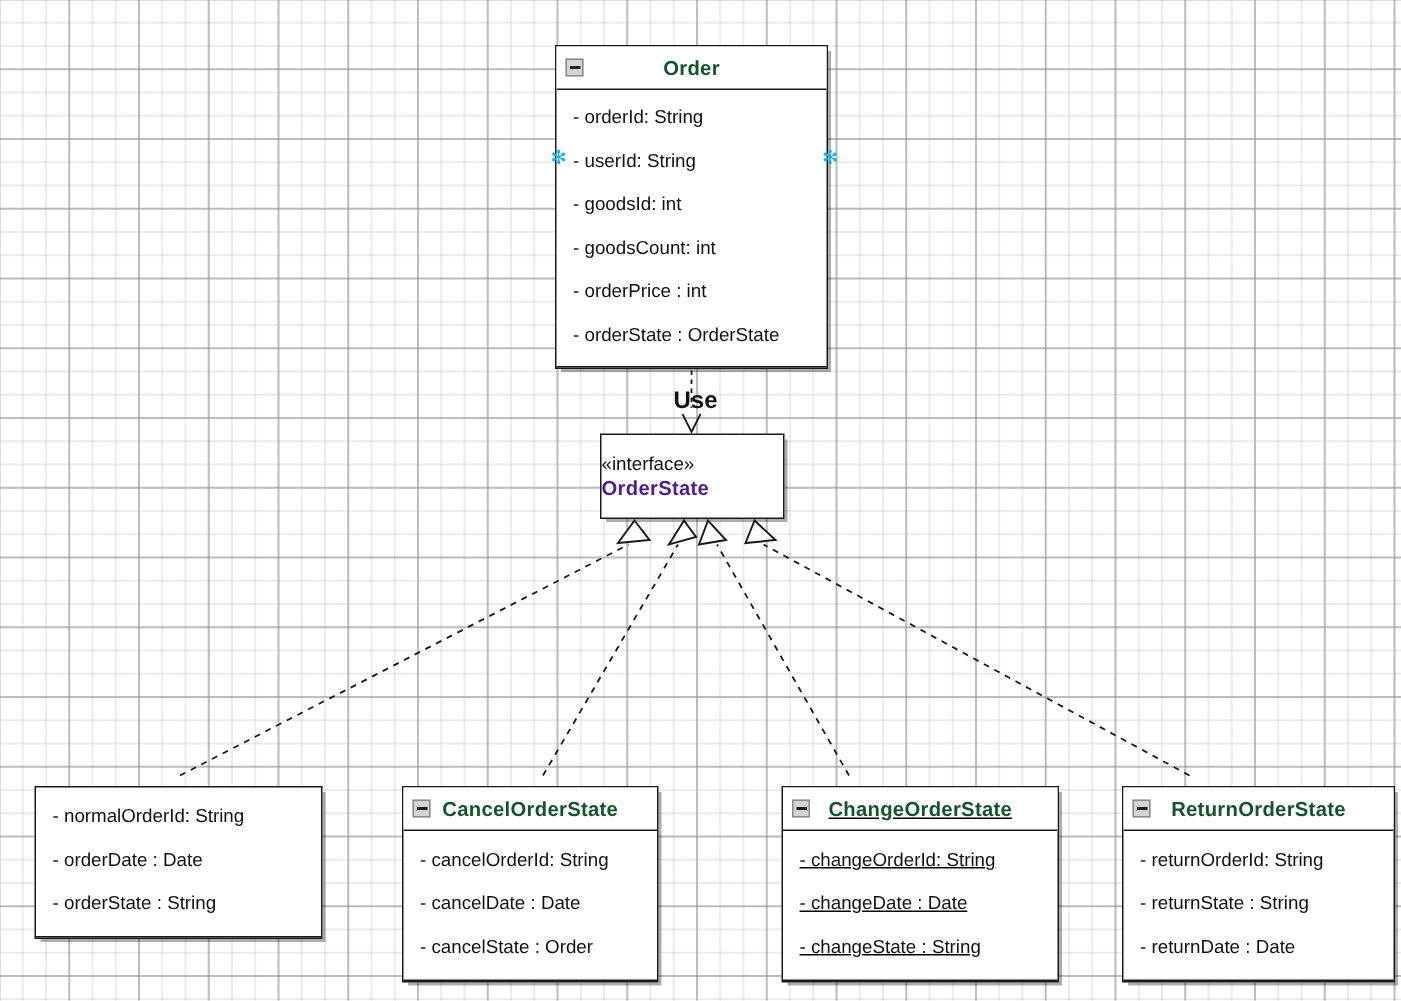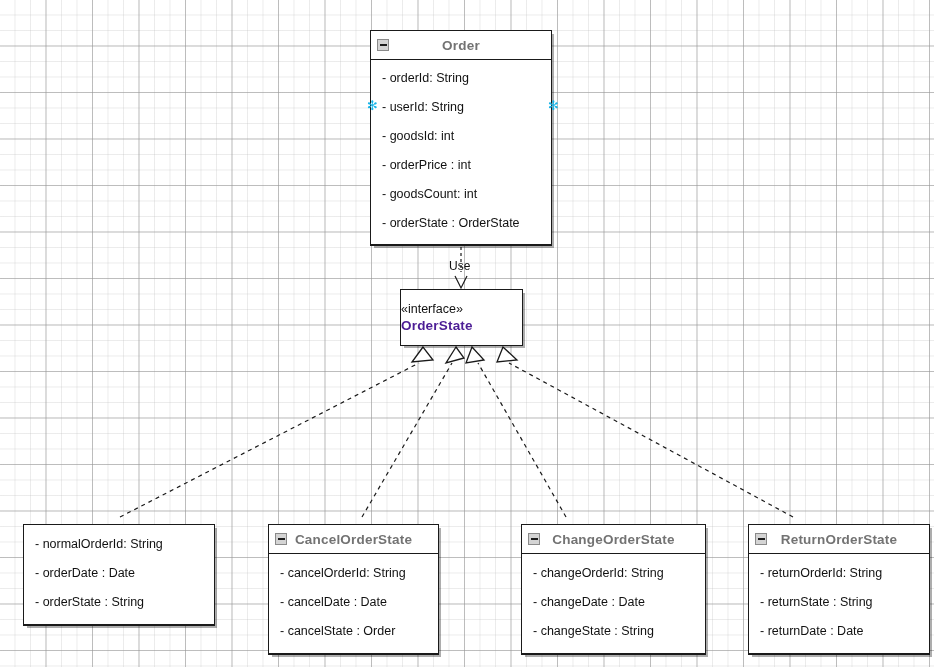--- a/index.html
+++ b/index.html
@@ -55,21 +55,21 @@
     height: 29px;
     border-bottom: 1px solid #1a1a1a;
     display: flex;
     align-items: center;
     justify-content: center;
     background: #ffffff;
   }
   .node-title {
     font-size: 13.5px;
     font-weight: bold;
-    color: #737373;
+    color: #14532d;
     letter-spacing: 0.2px;
     white-space: nowrap;
   }
   .collapse-box {
     position: absolute;
     left: 6px;
     top: 50%;
     transform: translateY(-50%);
     width: 12px;
     height: 12px;
@@ -146,31 +146,32 @@
     font-weight: bold;
     color: #4c1d95;
     line-height: 18px;
     letter-spacing: 0.2px;
   }
 
   
   .leaf { top: 524px; width: 186px; }
   #node-normal { left: 23px;  width: 192px; }
   #node-cancel { left: 268px; width: 171px; }
-  #node-change { left: 521px; width: 185px; }
+  #node-change { left: 521px; width: 185px; text-decoration: underline; }
   #node-return { left: 748px; width: 182px; }
   .leaf .node-body { padding: 5px 0 7px 0; }
 
   
   .edge-label {
     position: absolute;
-    font-size: 12px;
+    font-size: 16px;
     color: #111111;
     background: transparent;
     white-space: nowrap;
+    font-weight: bold;
   }
   #use-label { left: 449px; top: 259px; }
 </style>
 </head>
 <body>
 
 <div id="canvas">
 
   <svg id="wires" viewBox="0 0 934 667" width="934" height="667">
 
@@ -198,22 +199,22 @@
           <i></i>
         </span>
       <span class="node-title">Order</span>
     </div>
     <div class="node-body">
       <span class="anchor anchor-left">✻</span>
       <span class="anchor anchor-right">✻</span>
       <div class="attr">- orderId: String</div>
       <div class="attr">- userId: String</div>
       <div class="attr">- goodsId: int</div>
+      <div class="attr">- goodsCount: int</div>
       <div class="attr">- orderPrice : int</div>
-      <div class="attr">- goodsCount: int</div>
       <div class="attr">- orderState : OrderState</div>
     </div>
   </div>
 
   <div id="node-interface" class="node">
     <div class="iface-stereo">«interface»</div>
     <div class="iface-name">OrderState</div>
   </div>
 
   <div id="node-normal" class="node leaf">

